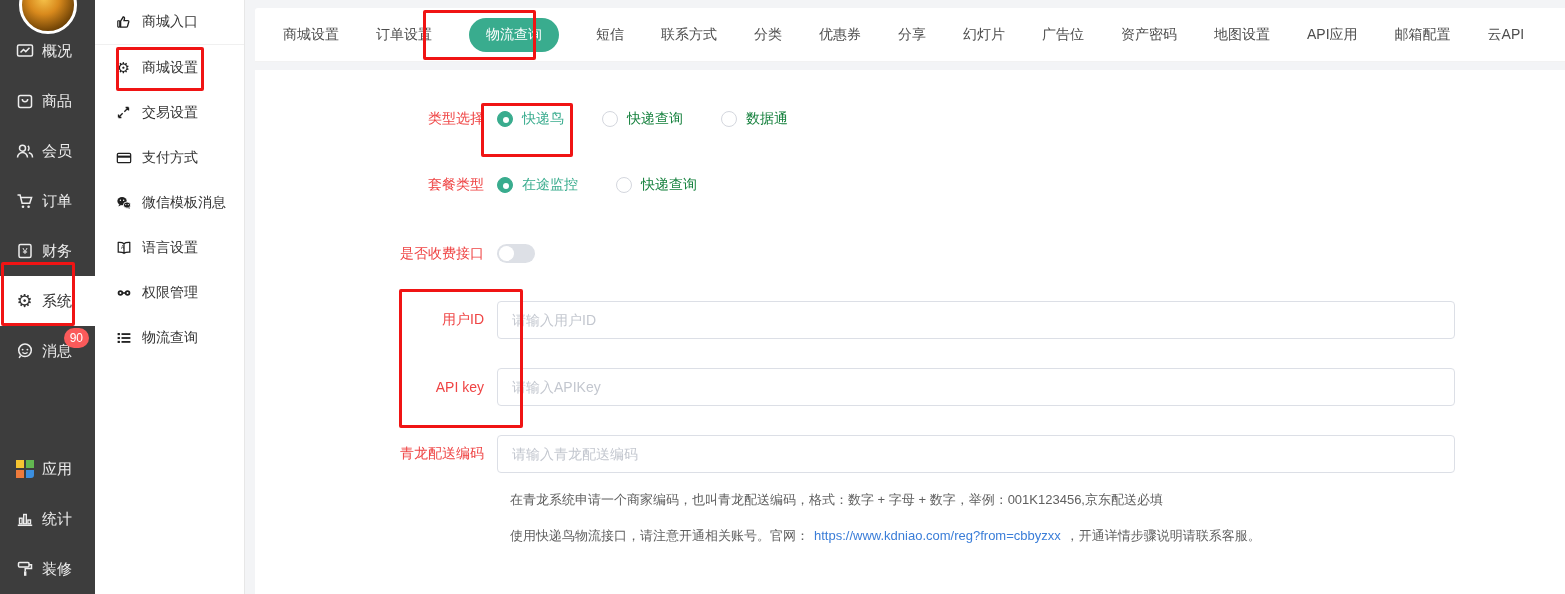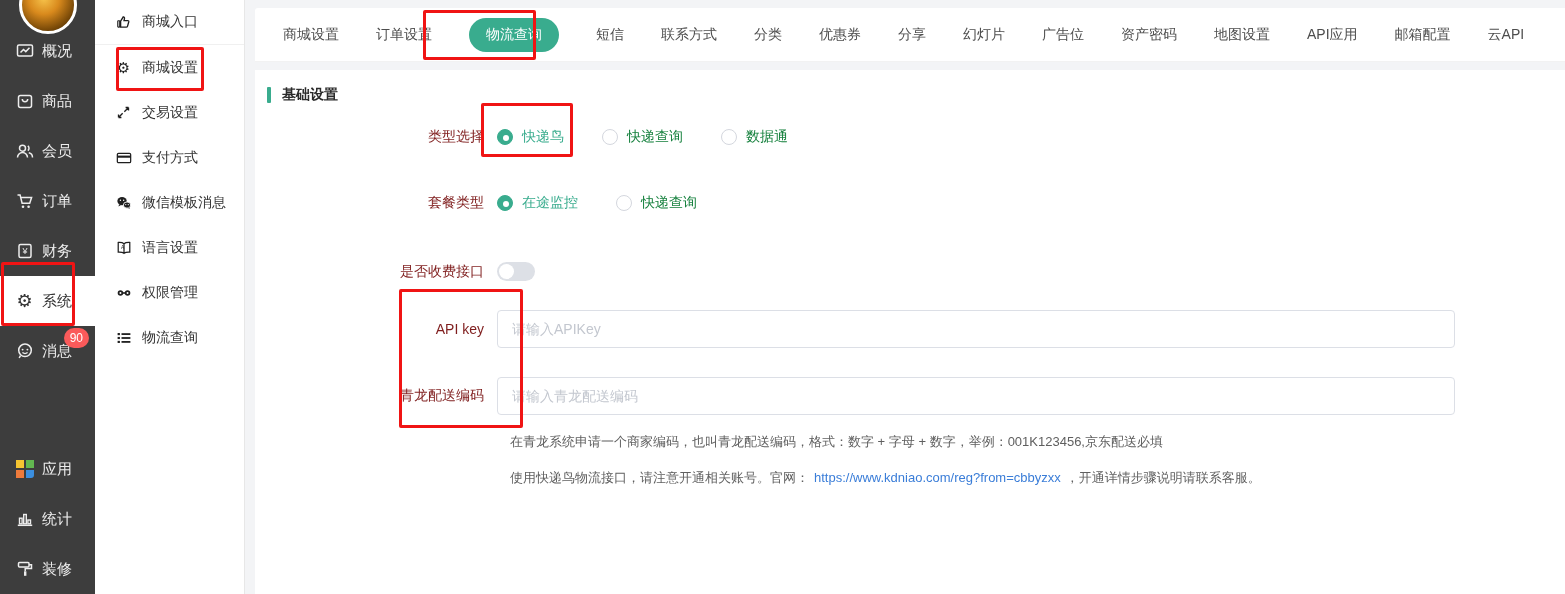--- a/index.html
+++ b/index.html
@@ -45,21 +45,21 @@
   .tab{cursor:pointer;}
   .tab.active{background:var(--accent);color:#fff;padding:8px 17px;border-radius:17px;}
   .content{background:#fff;margin-top:8px;flex:1;padding:16px 0 0 12px;overflow:hidden;}
 
   .section-title{display:flex;align-items:center;gap:11px;}
   .title-bar{width:4px;height:16px;background:var(--accent);border-radius:1px;}
   .title-text{font-size:14px;font-weight:bold;color:#2b2b2b;}
 
   .form{margin-top:24px;}
   .frow{display:flex;align-items:center;}
-  .flabel{width:230px;text-align:right;padding-right:13px;font-size:14px;color:#7f1d1d;flex-shrink:0;}
+  .flabel{width:230px;text-align:right;padding-right:13px;font-size:14px;color:#ef4444;flex-shrink:0;}
   .row-radio1{margin-top:0;}
   .row-radio2{margin-top:48px;}
   .row-toggle{margin-top:50px;}
   .row-input1{margin-top:38px;}
   .row-input2{margin-top:29px;}
   .row-input3{margin-top:29px;}
 
   .radio-group{display:flex;align-items:flex-start;gap:38px;}
   .radio-opt{display:flex;align-items:center;gap:9px;cursor:pointer;}
   .radio{width:16px;height:16px;border-radius:50%;border:1px solid #d4d7de;background:#fff;position:relative;flex-shrink:0;}
@@ -301,24 +301,20 @@
       <span class="tab">幻灯片</span>
       <span class="tab">广告位</span>
       <span class="tab">资产密码</span>
       <span class="tab">地图设置</span>
       <span class="tab">API应用</span>
       <span class="tab">邮箱配置</span>
       <span class="tab">云API</span>
     </div>
 
     <div class="content">
-      <div class="section-title">
-        <span class="title-bar"></span>
-        <span class="title-text">基础设置</span>
-      </div>
 
       <div class="form">
 
         <div class="frow row-radio1">
           <span class="flabel">类型选择</span>
           <div class="radio-group">
             <span class="radio-opt selected">
               <span class="radio checked"></span>
               <span class="radio-label">快递鸟</span>
             </span>
@@ -347,20 +343,24 @@
           </div>
         </div>
 
         <div class="frow row-toggle">
           <span class="flabel">是否收费接口</span>
           <span class="toggle">
               <span class="knob"></span>
             </span>
         </div>
 
+        <div class="frow row-input1">
+          <span class="flabel">用户ID</span>
+          <input class="tinput" type="text" placeholder="请输入用户ID" style="">
+        </div>
 
         <div class="frow row-input2">
           <span class="flabel">API key</span>
           <input class="tinput" type="text" placeholder="请输入APIKey" style="">
         </div>
 
         <div class="frow row-input3">
           <span class="flabel">青龙配送编码</span>
           <input class="tinput" type="text" placeholder="请输入青龙配送编码" style="">
         </div>

